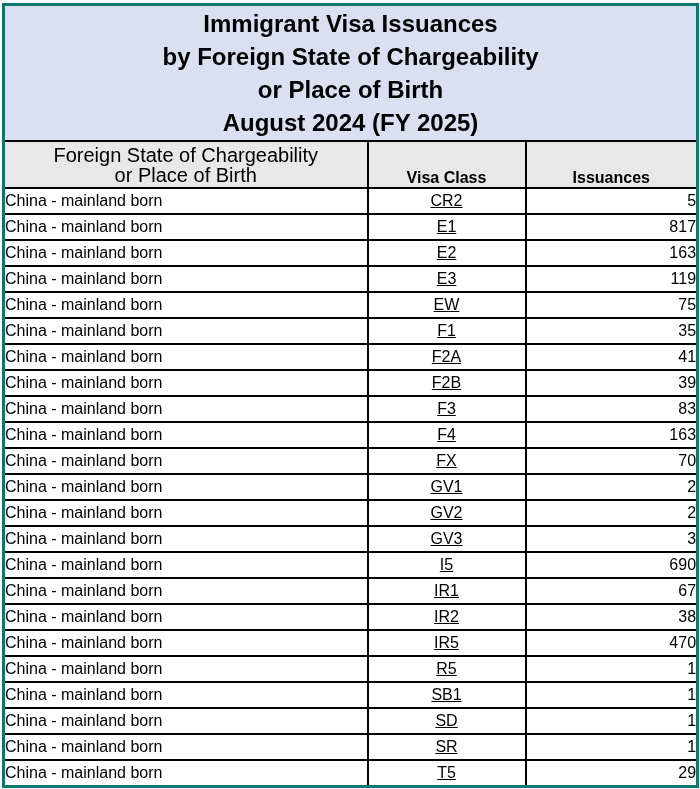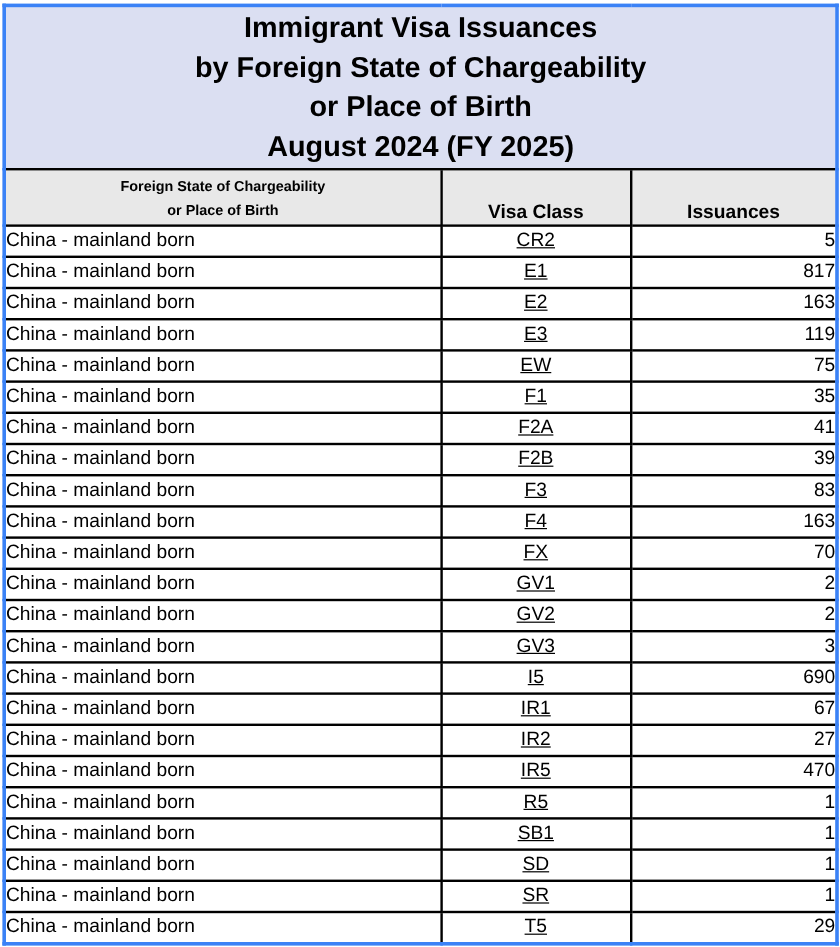--- a/index.html
+++ b/index.html
@@ -14,21 +14,21 @@
     height: 789px;
     overflow: hidden;
     background: #ffffff;
     position: relative;
   }
   table.visa-table {
     border-collapse: collapse;
     table-layout: fixed;
     width: 694px;
     margin: 3px 0 0 2px;
-    border: 3px solid #3b82f6;
+    border: 3px solid #0f766e;
   }
   table.visa-table th,
   table.visa-table td {
     border: 2px solid #000000;
     overflow: hidden;
     white-space: nowrap;
   }
   .title-cell {
     background: #dbdff2;
     height: 134px;
@@ -46,22 +46,22 @@
     font-size: 16px;
     font-weight: bold;
     height: 45px;
     text-align: center;
     padding: 0;
   }
   th.th-place {
     vertical-align: middle;
   }
   .th-place-line {
-    font-size: 12px;
-    font-weight: bold;
+    font-size: 20px;
+    font-weight: normal;
     line-height: 20px;
   }
   th.th-visa, th.th-iss {
     vertical-align: bottom;
     padding-bottom: 4px;
   }
   tbody.data-rows td {
     background: #ffffff;
     height: 24px;
     line-height: 24px;
@@ -178,21 +178,21 @@
           <td class="td-issuances">690</td>
         </tr>
         <tr>
           <td class="td-place">China - mainland born</td>
           <td class="td-visa-class">IR1</td>
           <td class="td-issuances">67</td>
         </tr>
         <tr>
           <td class="td-place">China - mainland born</td>
           <td class="td-visa-class">IR2</td>
-          <td class="td-issuances">27</td>
+          <td class="td-issuances">38</td>
         </tr>
         <tr>
           <td class="td-place">China - mainland born</td>
           <td class="td-visa-class">IR5</td>
           <td class="td-issuances">470</td>
         </tr>
         <tr>
           <td class="td-place">China - mainland born</td>
           <td class="td-visa-class">R5</td>
           <td class="td-issuances">1</td>

